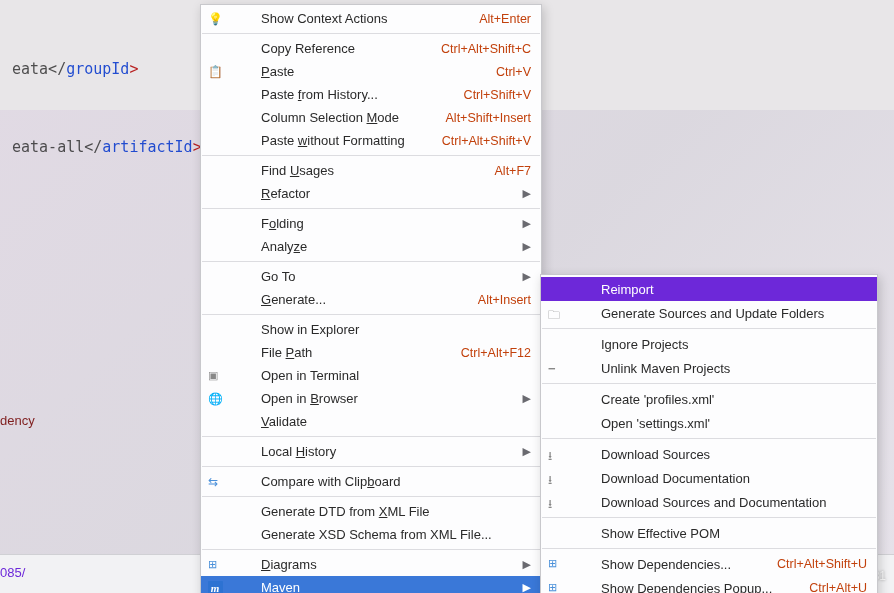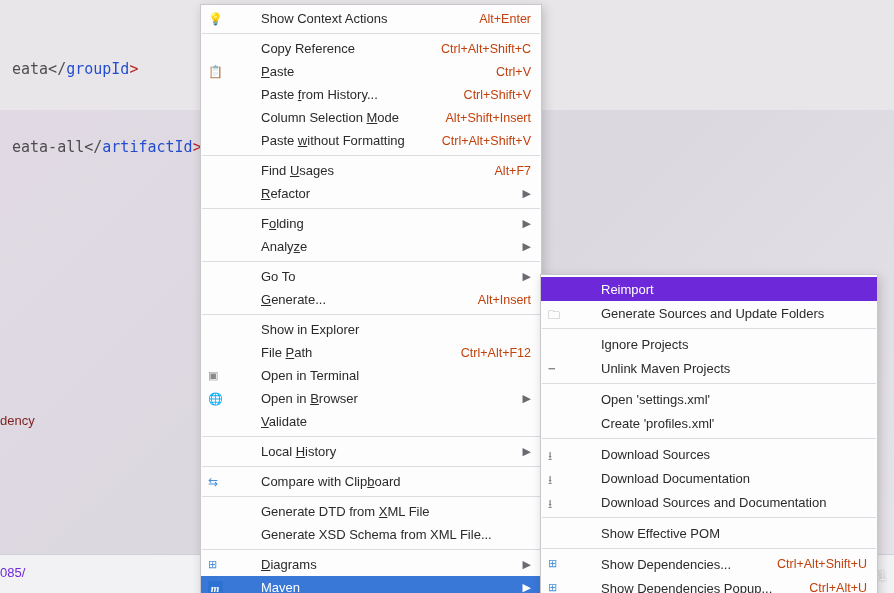--- a/index.html
+++ b/index.html
@@ -313,25 +313,25 @@
   <div class="menu-item">
     <span class="icon-slot">
         <span class="ic ic-minus">−</span>
       </span>
     <span class="label">Unlink Maven Projects</span>
   </div>
   <div class="menu-sep"></div>
 
   <div class="menu-item">
     <span class="icon-slot"></span>
+    <span class="label">Create 'profiles.xml'</span>
+  </div>
+  <div class="menu-item">
+    <span class="icon-slot"></span>
     <span class="label">Open 'settings.xml'</span>
-  </div>
-  <div class="menu-item">
-    <span class="icon-slot"></span>
-    <span class="label">Create 'profiles.xml'</span>
   </div>
   <div class="menu-sep"></div>
 
   <div class="menu-item">
     <span class="icon-slot">
         <span class="ic ic-download">⭳</span>
       </span>
     <span class="label">Download Sources</span>
   </div>
   <div class="menu-item">

